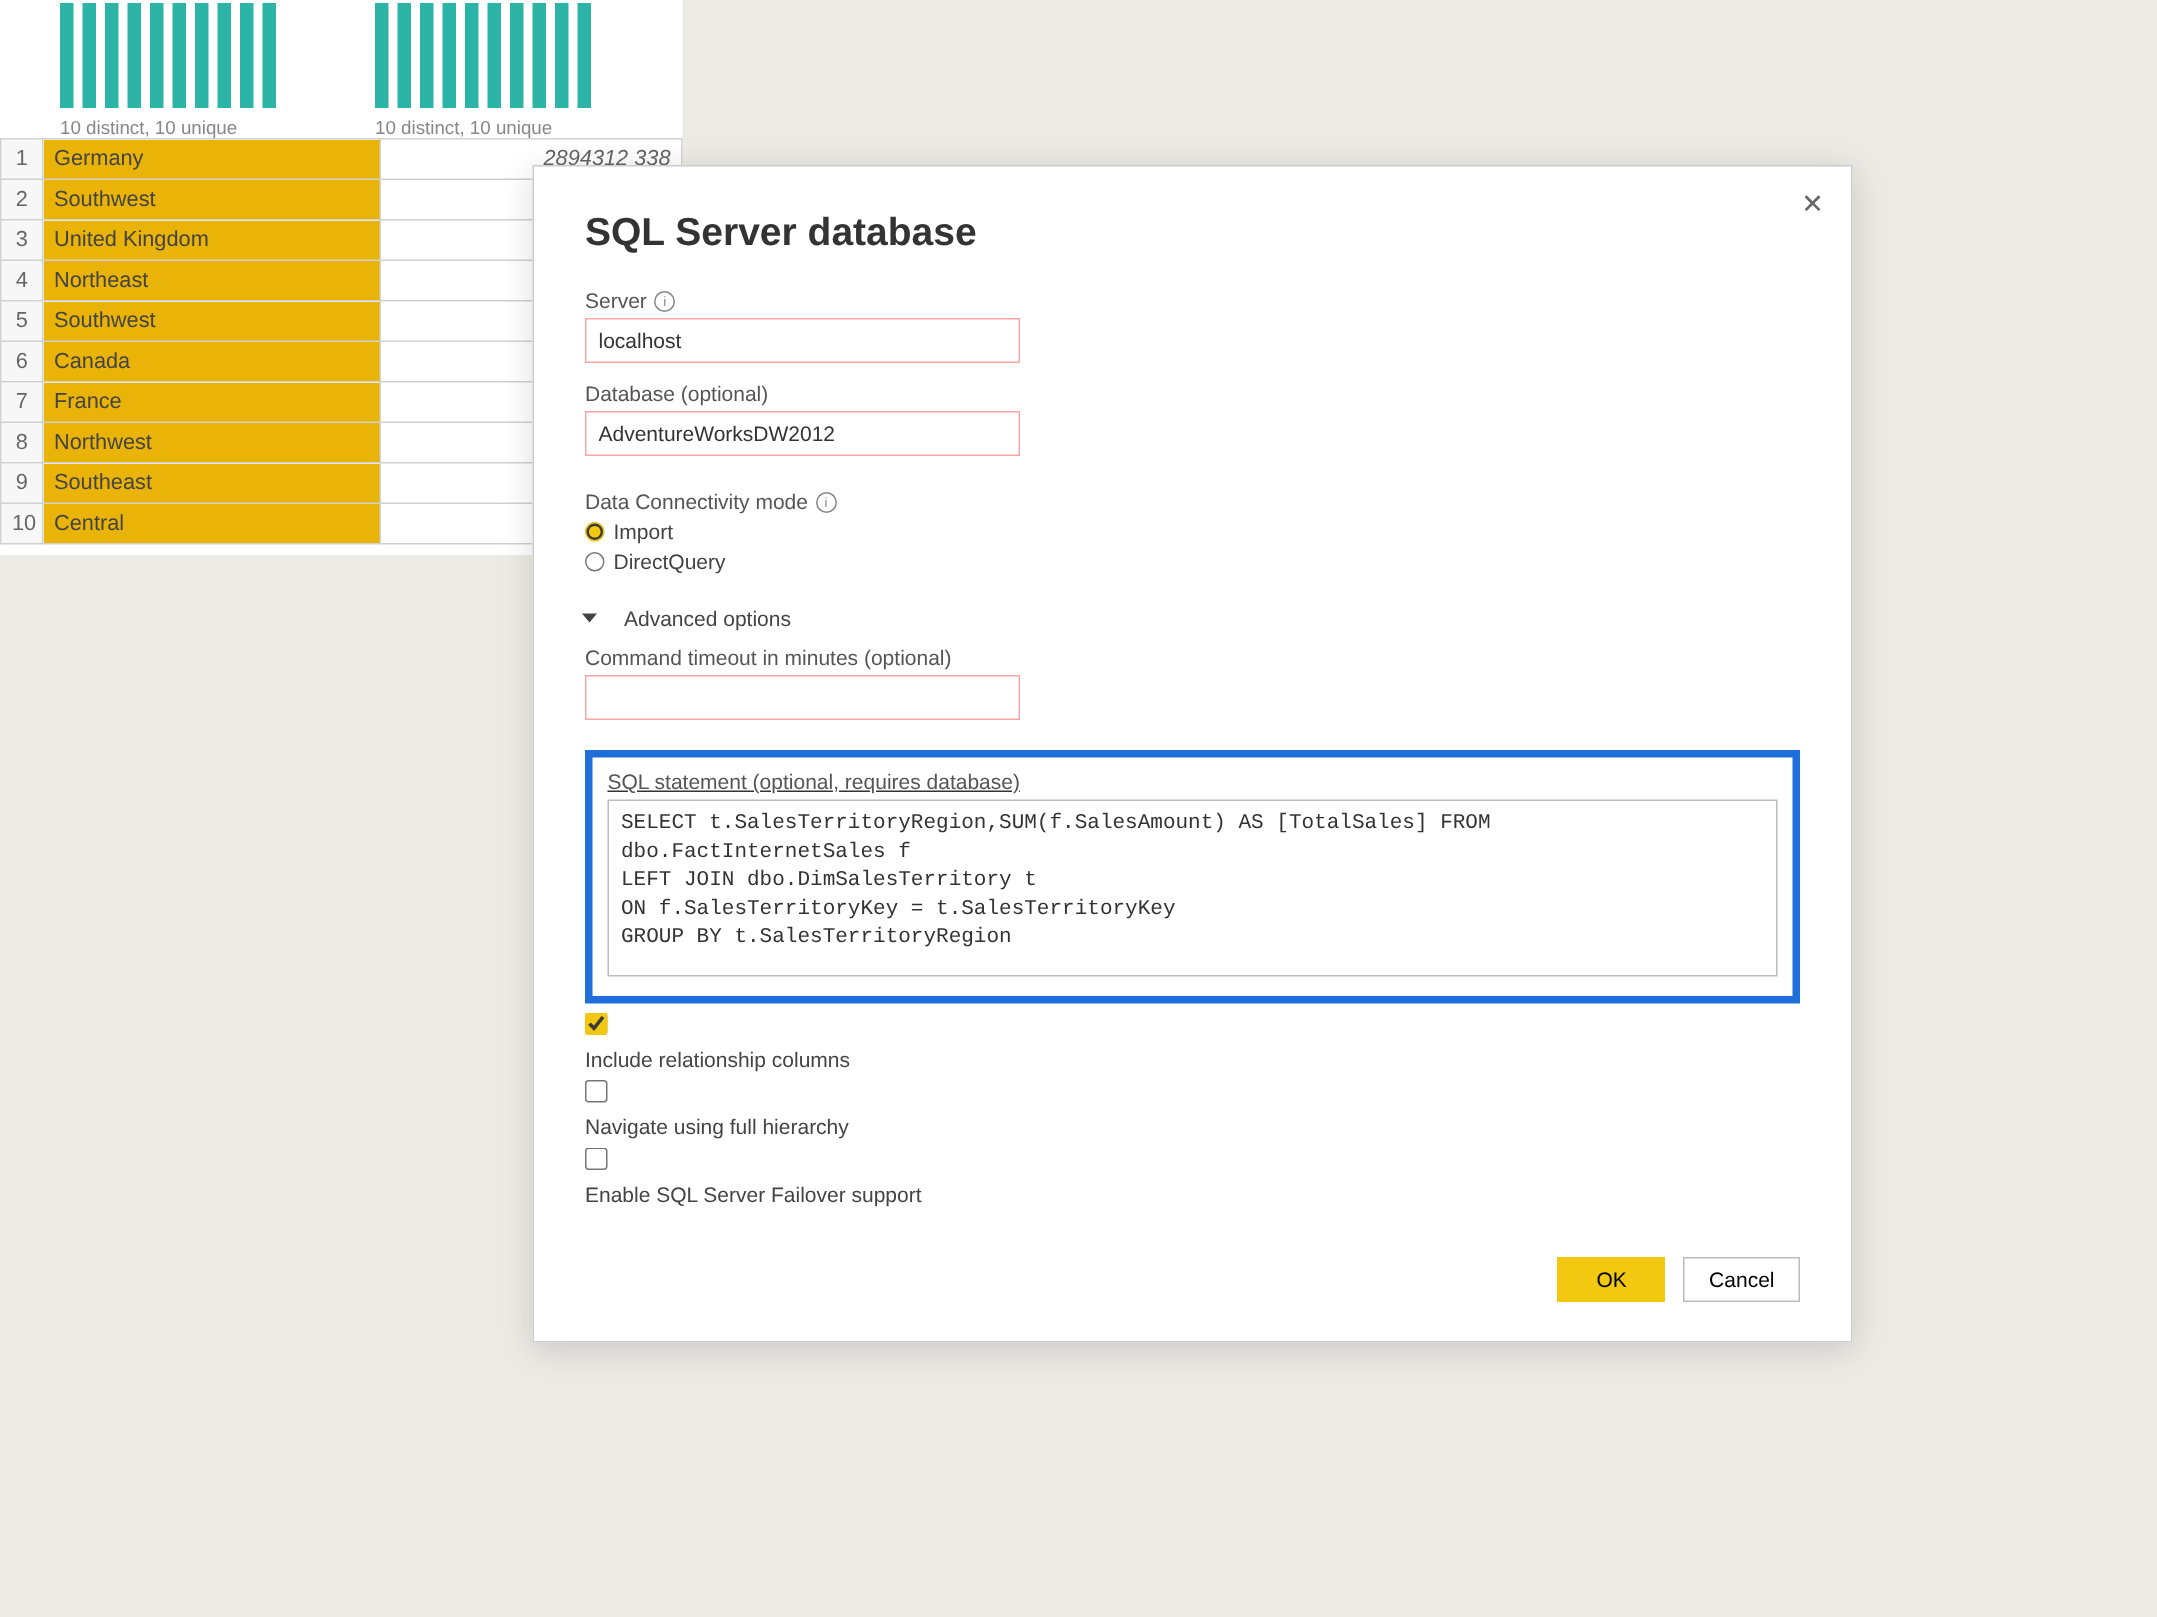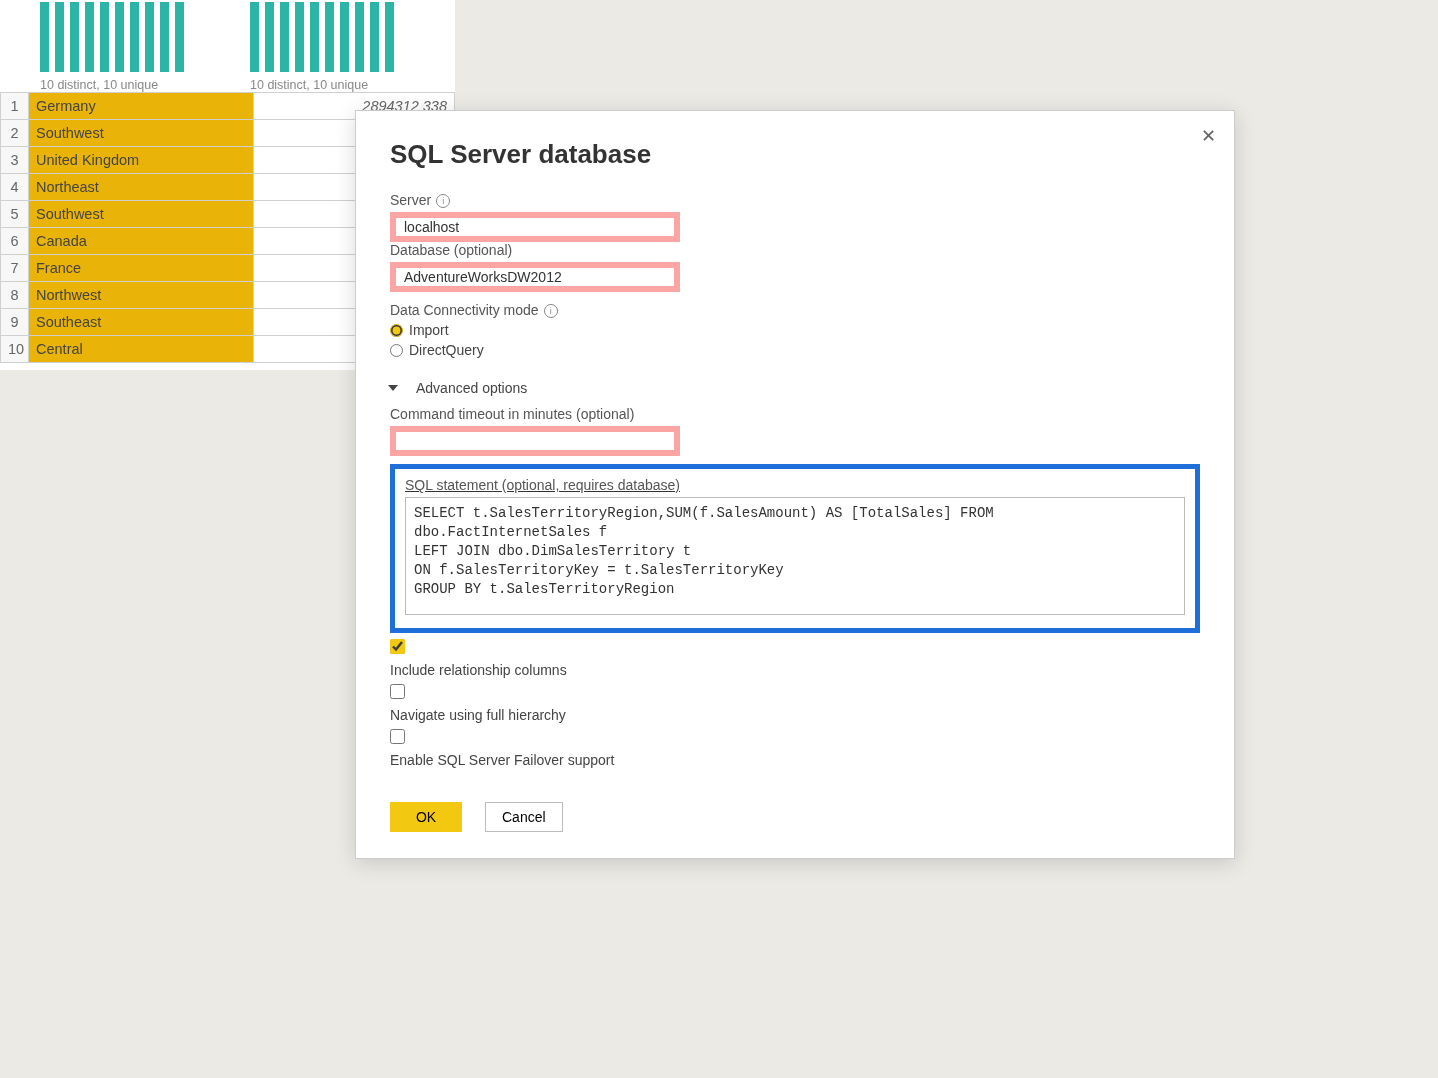--- a/index.html
+++ b/index.html
@@ -113,25 +113,26 @@
     width: 14px; height: 14px;
     border: 1px solid #888;
     border-radius: 50%;
     font-size: 9px;
     color: #888;
     font-style: normal;
   }
   .text-input {
     width: 290px;
     height: 30px;
-    border: 6px solid #fca5a5;
+    border: 1px solid #fca5a5;
     padding: 4px 8px;
     font-size: 14px;
     color: #333;
     font-family: inherit;
+    margin-bottom: 12px;
   }
   .radio-row {
     display: flex;
     align-items: center;
     gap: 6px;
     margin-bottom: 4px;
     font-size: 14px;
     color: #444;
   }
   .radio-row input[type=radio] {
@@ -178,21 +179,22 @@
     color: #444;
     margin-top: 6px;
     flex-direction: column;
   }
   .check-row input[type=checkbox] {
     width: 15px; height: 15px;
     accent-color: #f2c811;
   }
   .btn-row {
     display: flex;
-    gap: 23px;
+    justify-content: flex-end;
+    gap: 12px;
     margin-top: 34px;
   }
   .btn {
     min-width: 72px;
     height: 30px;
     border: 1px solid #bbb;
     background: #fff;
     font-size: 14px;
     cursor: pointer;
     padding: 0 16px;

